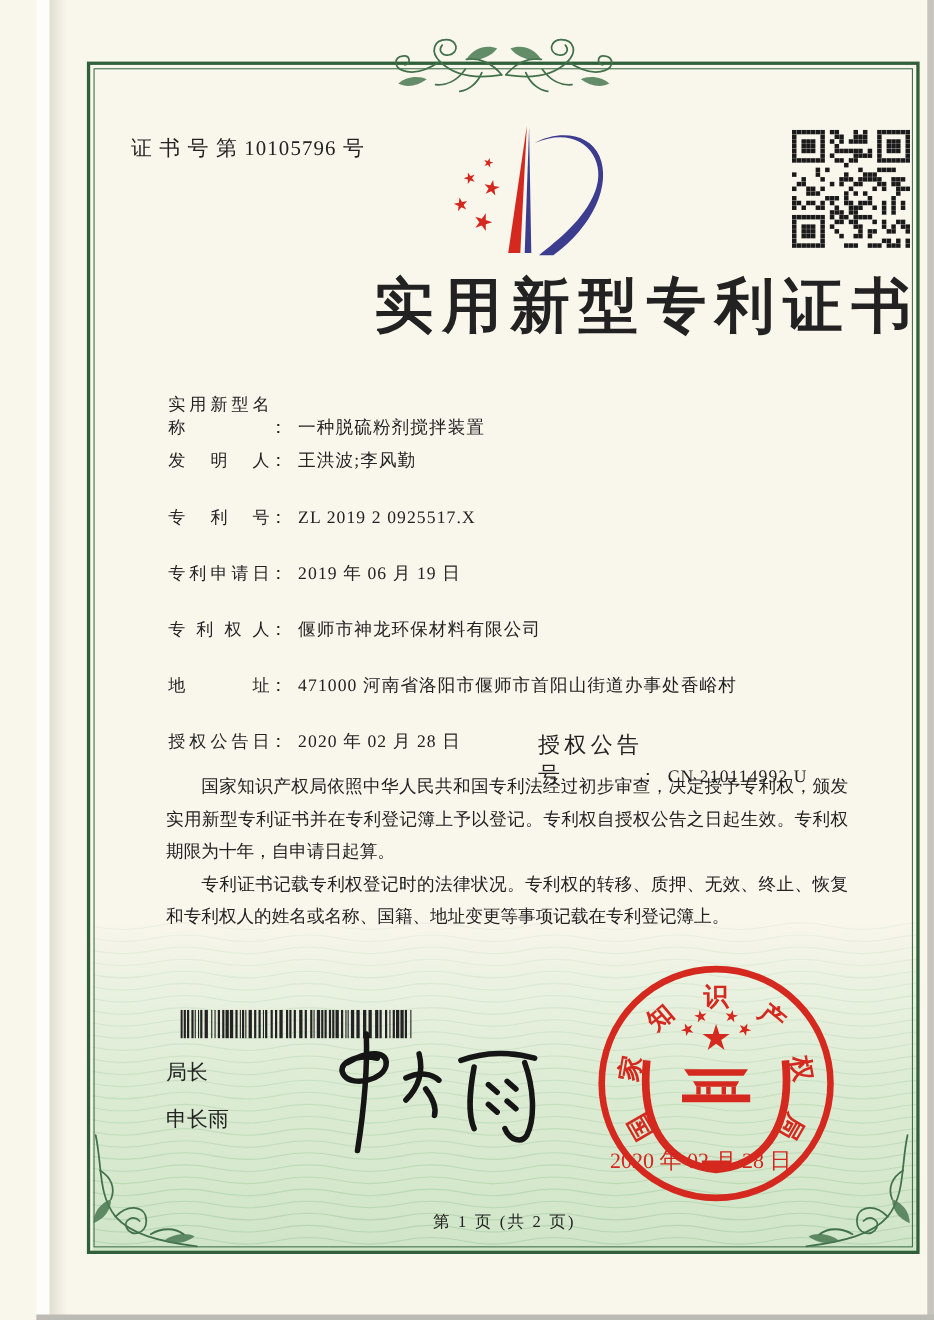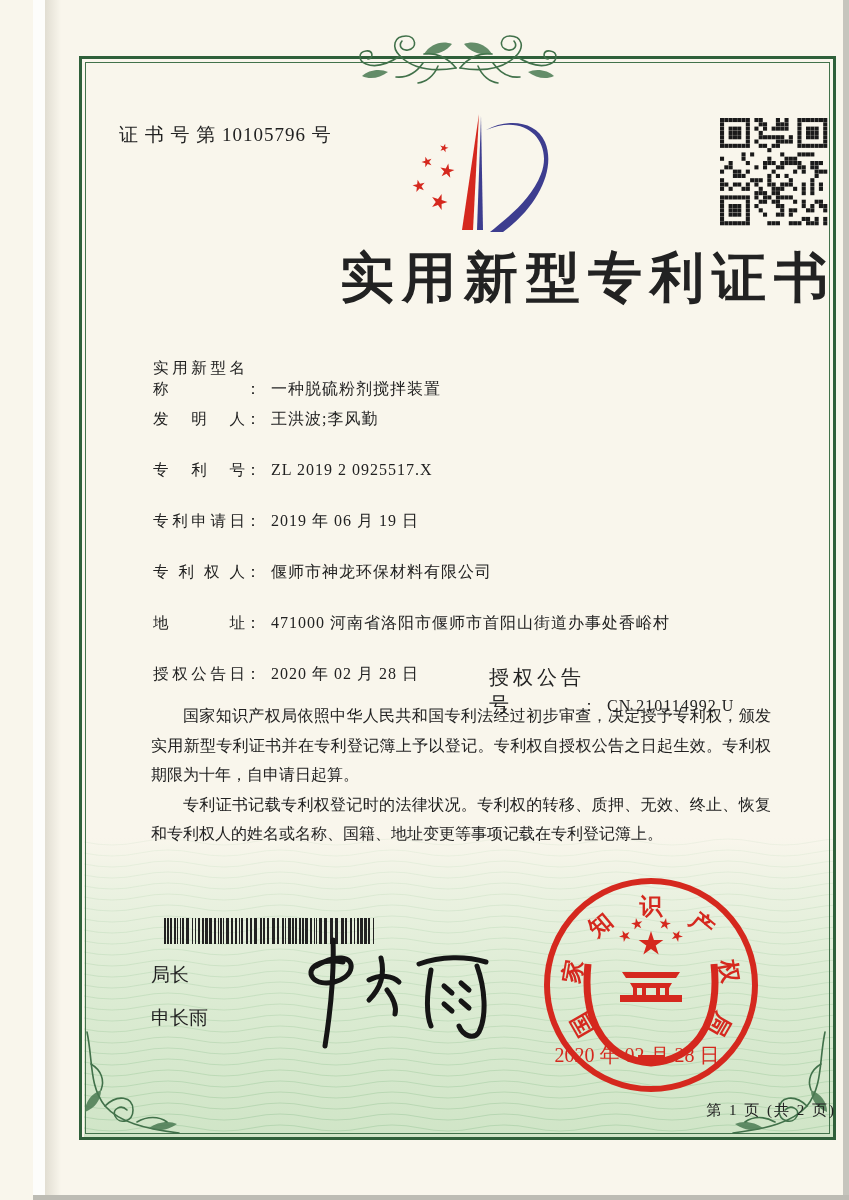--- a/index.html
+++ b/index.html
@@ -46,21 +46,21 @@
 
   .barcode-svg{position:absolute;left:131px;top:918px;z-index:2;}
   .signer{position:absolute;left:118px;top:962px;font-size:19px;z-index:2;font-family:Liberation Mono, monospace;}
   .signer-name{margin-top:17px;}
   .signature-svg{position:absolute;left:248px;top:928px;z-index:3;}
 
   .seal-svg{position:absolute;left:505px;top:872px;z-index:3;}
   .seal-date{position:absolute;left:498px;top:1042px;width:212px;text-align:center;
     color:#d5281e;font-size:20px;z-index:4;}
 
-  .page-info{position:absolute;left:48px;top:1101px;width:755px;text-align:right;
+  .page-info{position:absolute;left:48px;top:1101px;width:755px;text-align:center;
     font-size:15px;letter-spacing:2px;z-index:2;}
   .back-note{position:absolute;left:48px;top:1150px;width:755px;text-align:center;
     font-size:16.5px;letter-spacing:3px;color:#3a3a3a;z-index:2;}
 
   .logo-svg{position:absolute;left:360px;top:106px;z-index:2;}
   .qr-svg{position:absolute;left:687px;top:118px;z-index:2;}
   .flourish-top{position:absolute;left:295px;top:28px;z-index:2;}
   .flourish-bl{position:absolute;left:44px;top:1030px;z-index:2;}
   .flourish-br{position:absolute;left:697px;top:1030px;z-index:2;transform:scaleX(-1);}
 </style>

